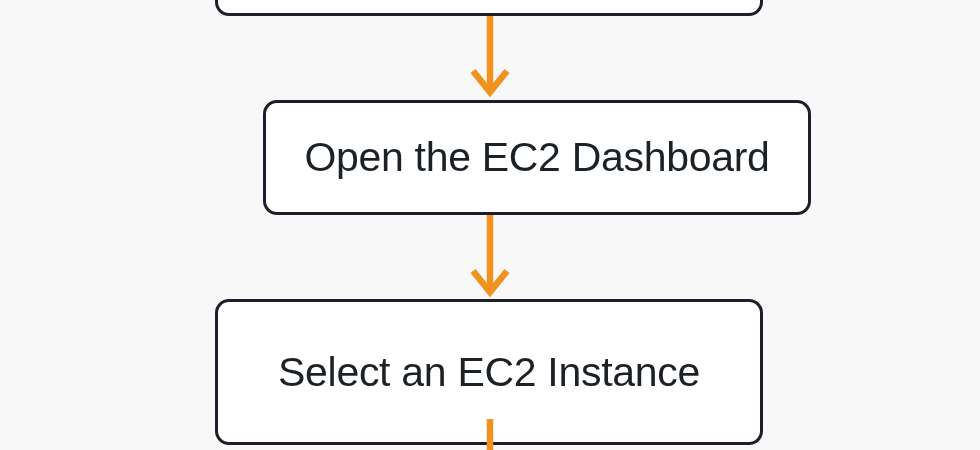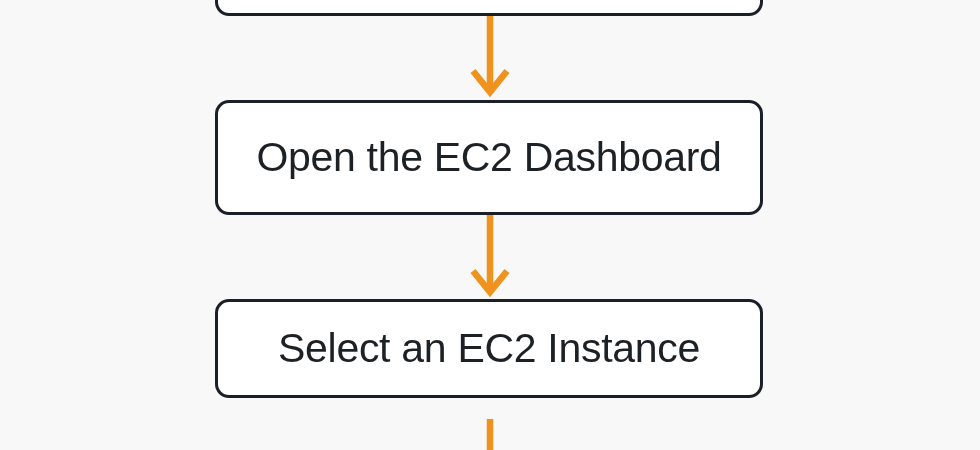--- a/index.html
+++ b/index.html
@@ -27,22 +27,22 @@
     border-radius:14px;
     display:flex;align-items:center;justify-content:center;
   }
   .node-label{
     font-size:41px;
     color:var(--text);
     letter-spacing:-0.3px;
     white-space:nowrap;
   }
   #node-partial-top{top:-90px;height:106px;}
-  #node-open-dashboard{top:100px;height:115px;}
-  #node-select-instance{top:299px;height:99px;}
+  #node-open-dashboard{top:100px;height:115px;margin-left:48px;}
+  #node-select-instance{top:299px;height:146px;}
   .arrow-layer{
     position:absolute;left:0;top:0;width:980px;height:450px;
     pointer-events:none;
   }
   .arrow-layer line,.arrow-layer polyline{
     stroke:var(--arrow);
     stroke-width:6.5;
     fill:none;
     stroke-linejoin:miter;
     stroke-linecap:butt;

